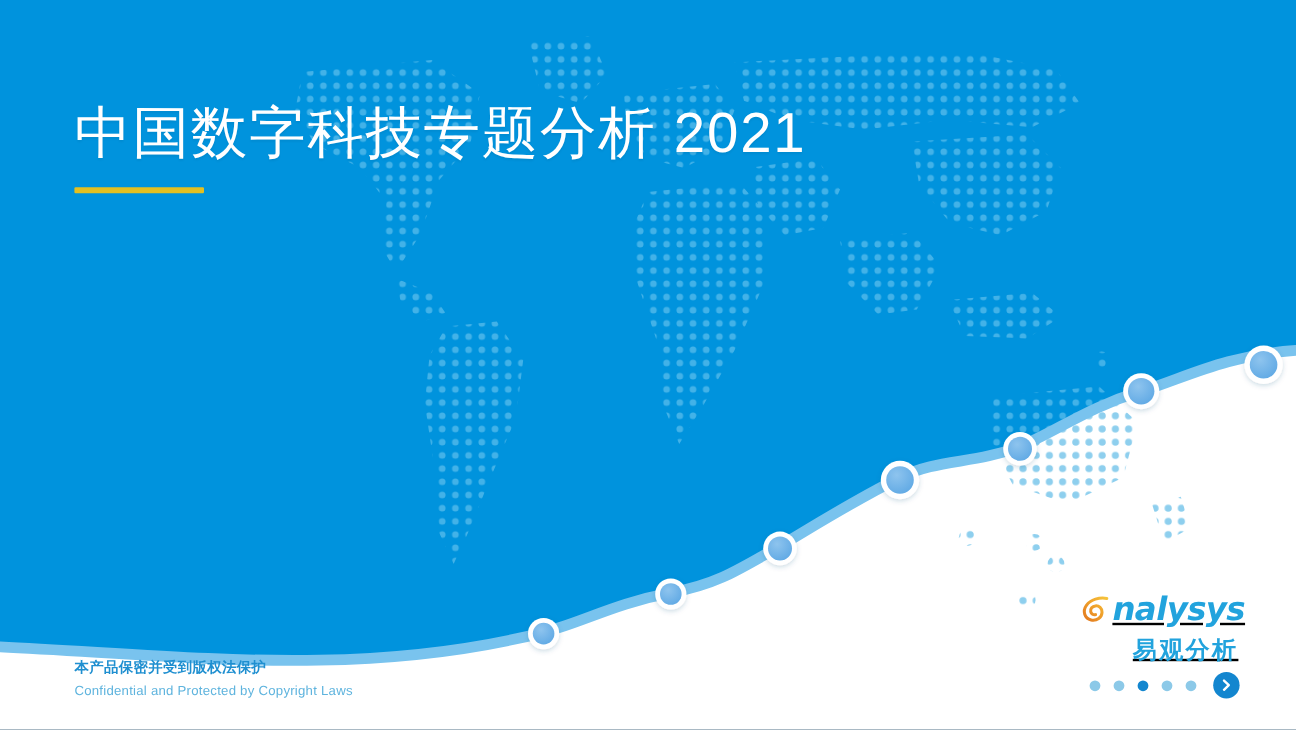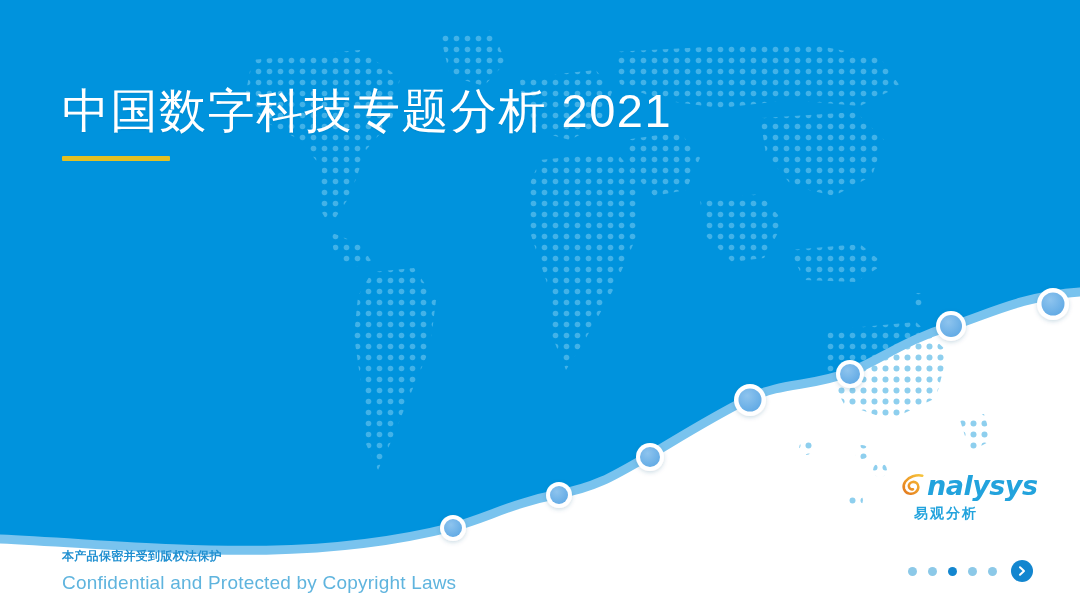--- a/index.html
+++ b/index.html
@@ -63,33 +63,34 @@
   .footer-cn {
     color: #1f8fd0;
     font-size: 12px;
     font-weight: bold;
     letter-spacing: 0.3px;
     white-space: nowrap;
   }
   .footer-en {
     margin-top: 4px;
     color: #5fb4de;
-    font-size: 19px;
+    font-size: 11px;
     font-weight: 400;
     letter-spacing: 0.2px;
     white-space: nowrap;
   }
 
   
   .brand {
     position: absolute;
     left: 900px;
-    top: 468px;
+    top: 491px;
     width: 132px;
-    text-align: left;
+    text-align: right;
+    text-decoration: underline;
   }
   .brand-wordmark {
     display: flex;
     align-items: center;
     justify-content: flex-start;
     height: 34px;
   }
   .brand-mark {
     width: 26px;
     height: 26px;
@@ -100,21 +101,21 @@
     color: #22a3dd;
     font-size: 27px;
     font-weight: bold;
     font-style: italic;
     letter-spacing: -0.5px;
     line-height: 1;
     font-family: "DejaVu Sans", sans-serif;
   }
   .brand-cn {
     color: #22a3dd;
-    font-size: 14px;
+    font-size: 20px;
     font-weight: bold;
     letter-spacing: 2px;
     margin-top: 3px;
     padding-left: 14px;
   }
 
   
   .pager {
     position: absolute;
     left: 908px;

